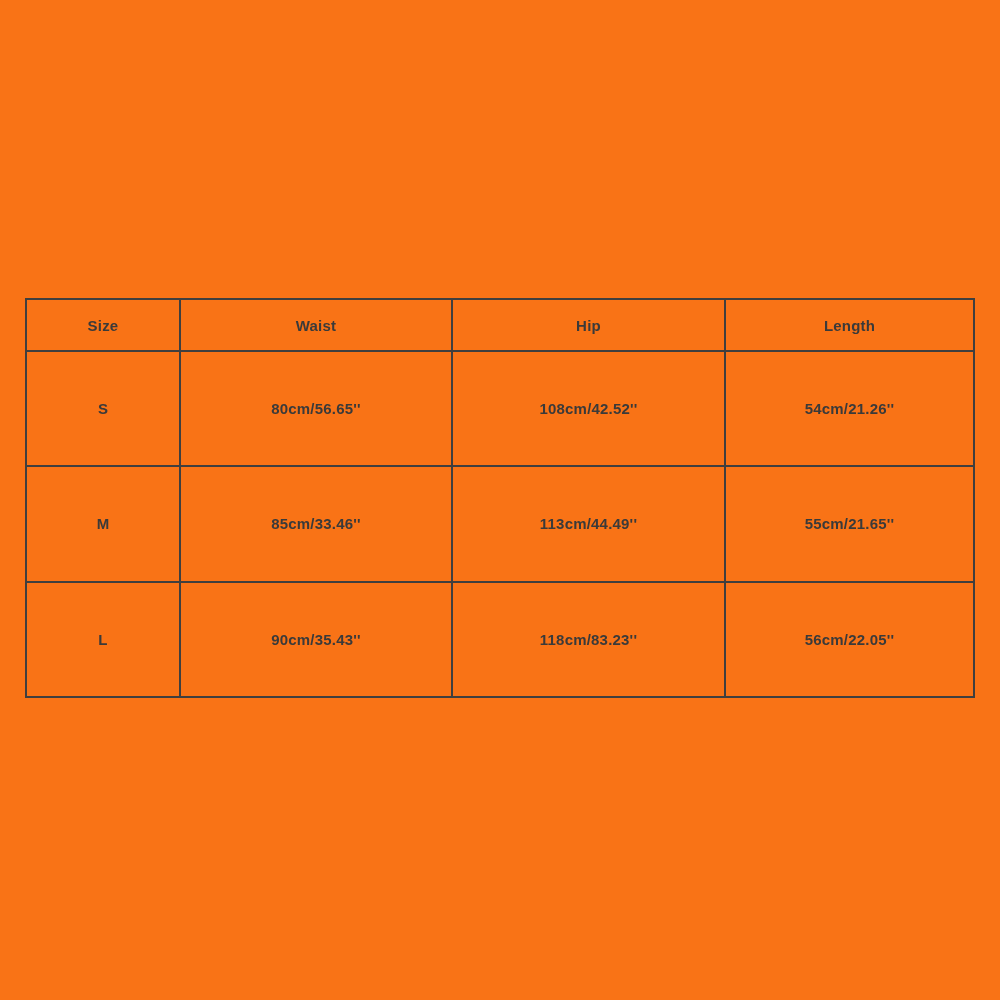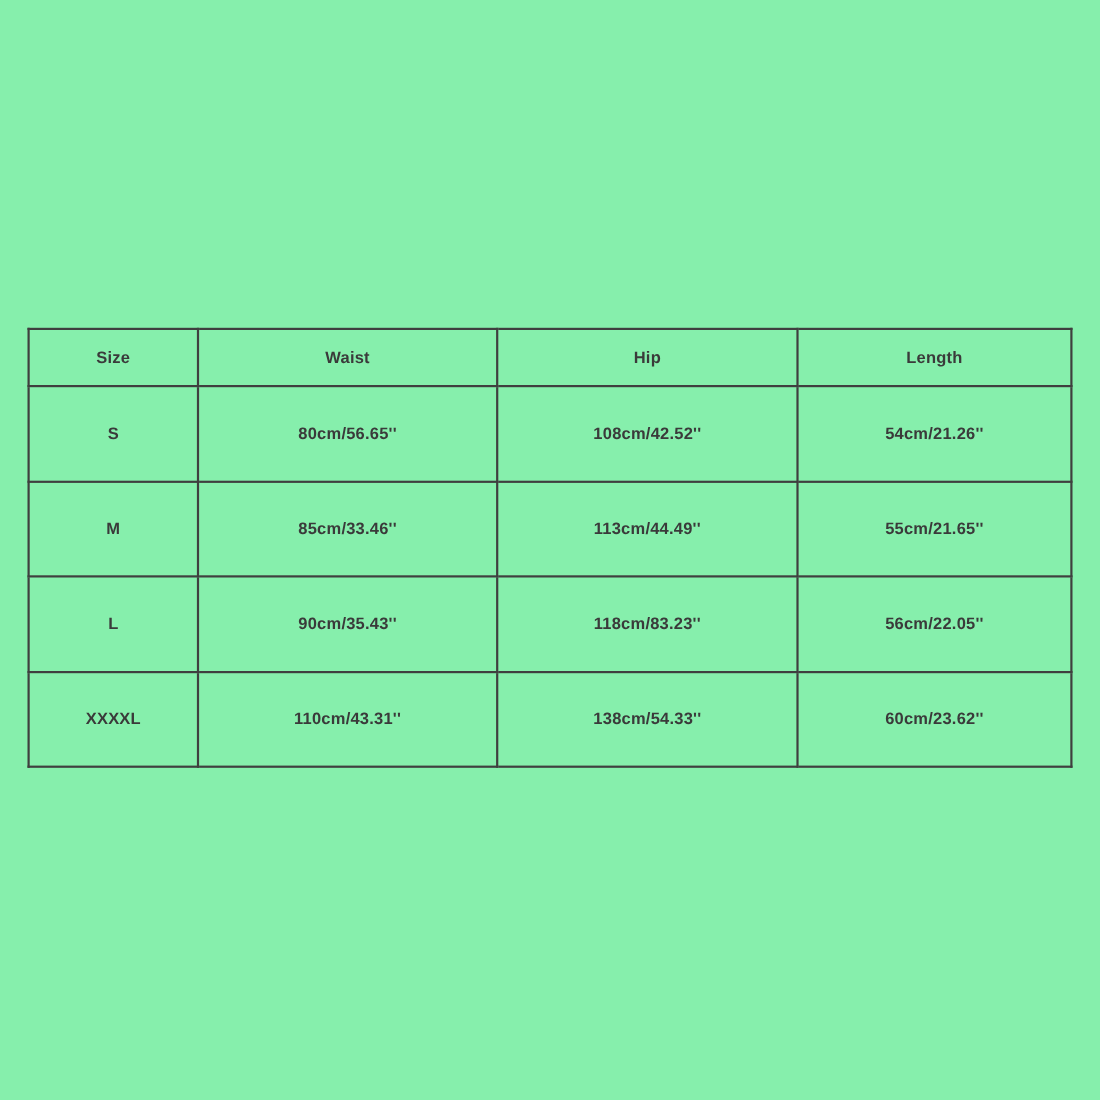--- a/index.html
+++ b/index.html
@@ -5,21 +5,21 @@
   html, body {
     margin: 0;
     padding: 0;
     background: #ffffff;
     font-family: "Liberation Sans", sans-serif;
   }
   .canvas {
     position: relative;
     width: 1000px;
     height: 1000px;
-    background: #86efac;
+    background: #f97316;
     overflow: hidden;
   }
   .table-wrap {
     position: absolute;
     left: 25px;
     top: 298px;
     width: 948px;
     height: 400px;
   }
   table.size-chart {
@@ -79,22 +79,16 @@
           <td>85cm/33.46''</td>
           <td>113cm/44.49''</td>
           <td>55cm/21.65''</td>
         </tr>
         <tr>
           <td>L</td>
           <td>90cm/35.43''</td>
           <td>118cm/83.23''</td>
           <td>56cm/22.05''</td>
         </tr>
-        <tr>
-          <td>XXXXL</td>
-          <td>110cm/43.31''</td>
-          <td>138cm/54.33''</td>
-          <td>60cm/23.62''</td>
-        </tr>
       </tbody>
     </table>
   </div>
 </div>
 
 </body></html>

